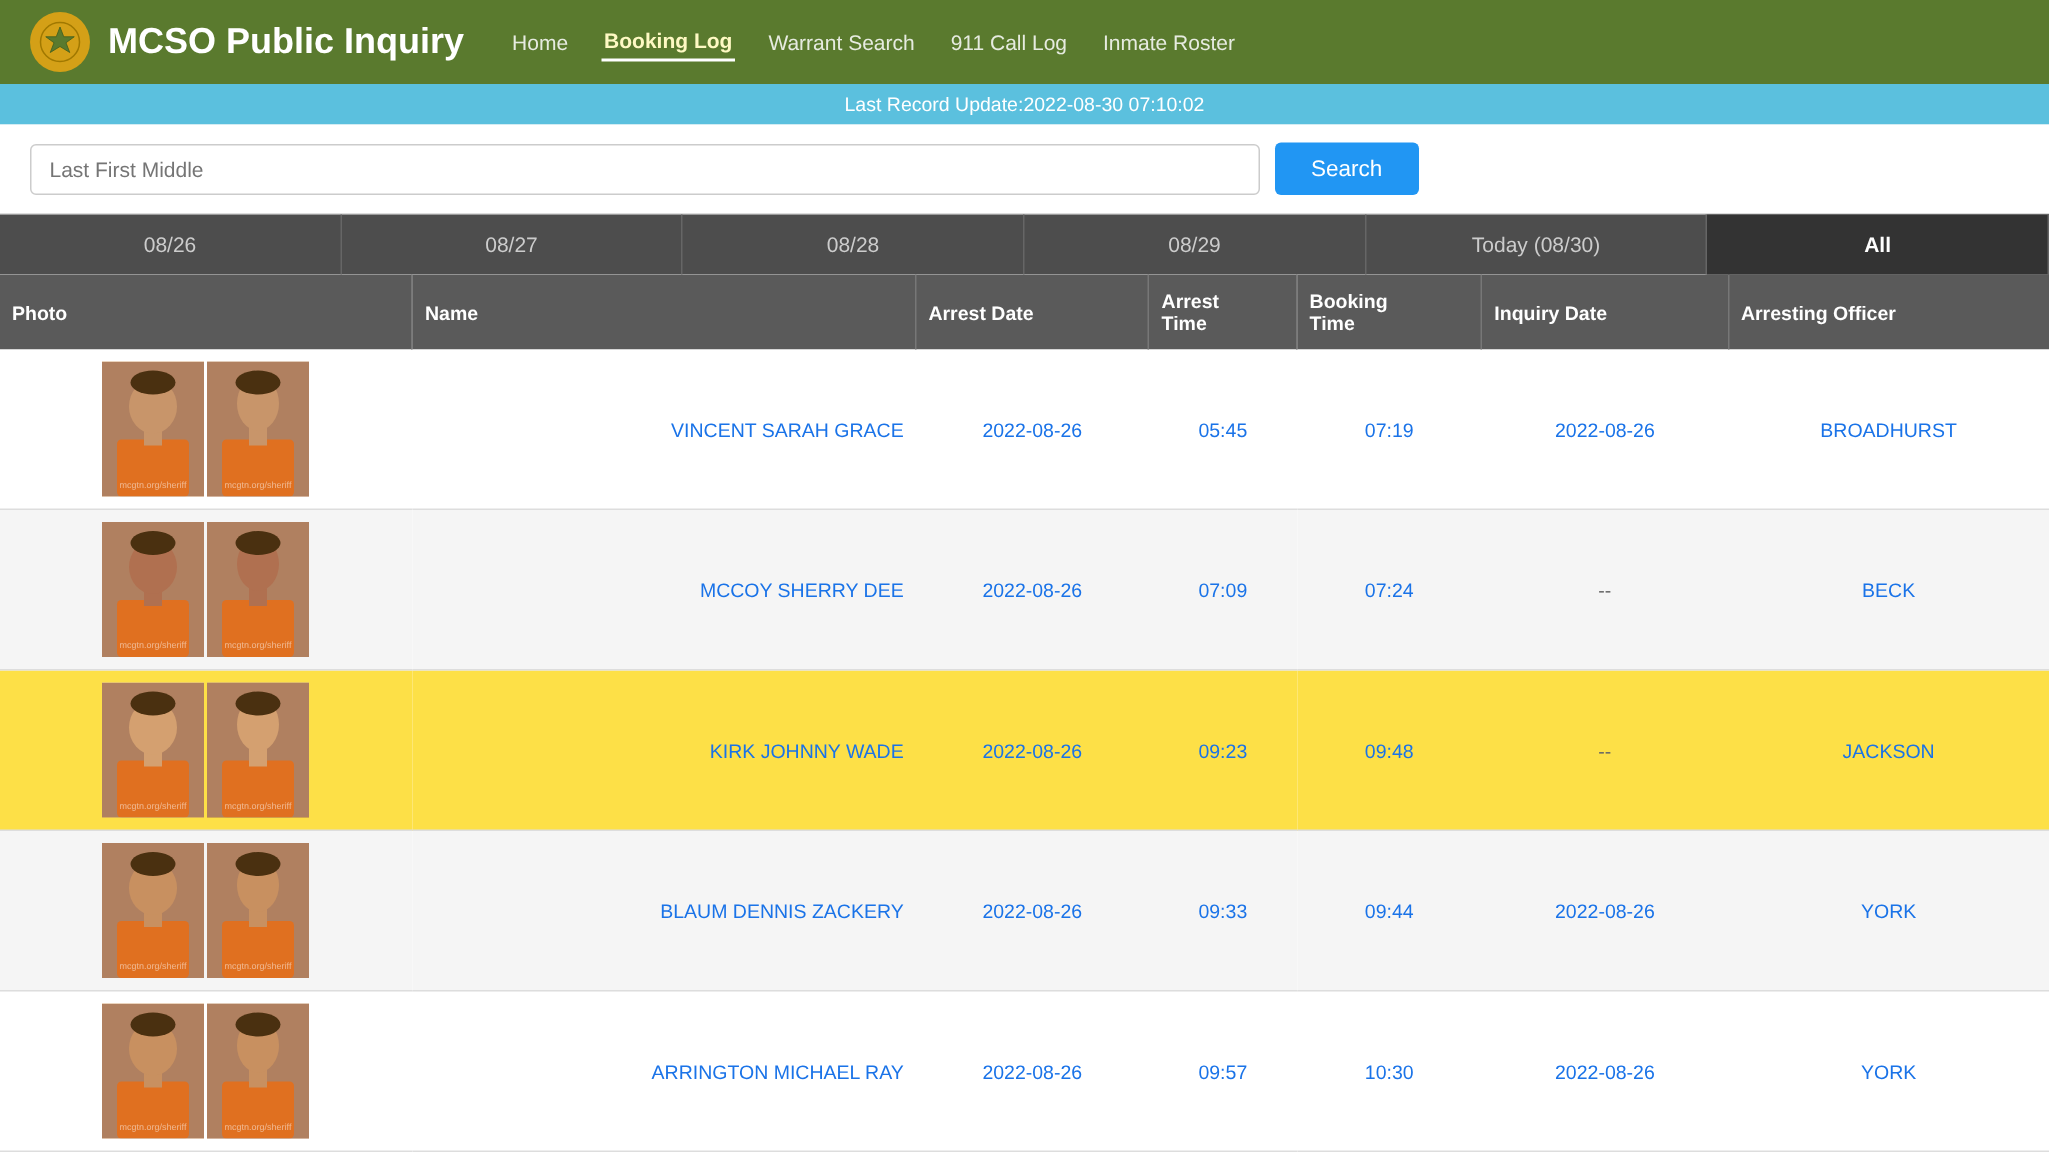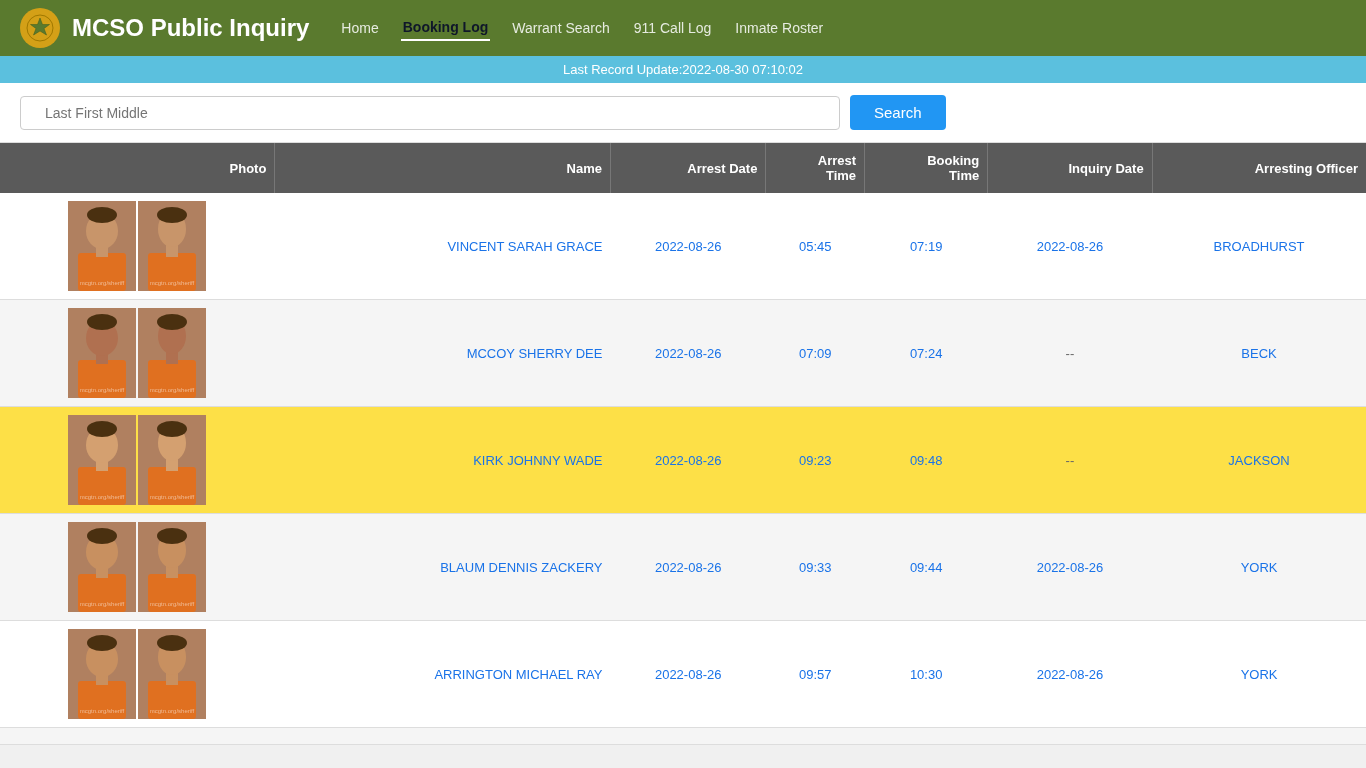--- a/index.html
+++ b/index.html
@@ -38,21 +38,21 @@
       gap: 20px;
     }
     .nav-link {
       color: rgba(255,255,255,0.85);
       text-decoration: none;
       font-size: 14px;
       padding: 4px 2px;
       cursor: pointer;
     }
     .nav-link.active {
-      color: #0f172a;
+      color: #fef9c3;
       font-weight: bold;
       border-bottom: 2px solid white;
     }
 
     
     .update-banner {
       background: #5bc0de;
       color: white;
       text-align: center;
       padding: 6px;
@@ -64,21 +64,21 @@
       background: white;
       padding: 12px 20px;
       display: flex;
       align-items: center;
       gap: 10px;
       border-bottom: 1px solid #ddd;
     }
     .search-input {
       flex: 1;
       max-width: 820px;
-      padding: 8px 24px;
+      padding: 8px 12px;
       border: 1px solid #ccc;
       border-radius: 4px;
       font-size: 14px;
       color: #999;
     }
     .search-button {
       background: #2196F3;
       color: white;
       border: none;
       padding: 9px 24px;
@@ -119,21 +119,21 @@
       width: 100%;
       border-collapse: collapse;
       background: white;
     }
     .booking-table thead tr {
       background: #5a5a5a;
     }
     .booking-table thead th {
       color: white;
       padding: 10px 8px;
-      text-align: right;
+      text-align: left;
       font-size: 13px;
       font-weight: bold;
       border-right: 1px solid #777;
     }
     .booking-table thead th:last-child { border-right: none; }
 
     .booking-table tbody tr {
       border-bottom: 1px solid #ddd;
     }
     .booking-table tbody tr:nth-child(even) {
@@ -232,20 +232,28 @@
   <span>Last Record Update:2022-08-30 07:10:02</span>
 </div>
 
 <div class="search-area">
   <input class="search-input" type="text" placeholder="Last First Middle" style="">
   <button class="search-button">Search</button>
 </div>
 
 <div class="main-content">
 
+  <div class="date-tabs">
+    <div class="date-tab">08/26</div>
+    <div class="date-tab">08/27</div>
+    <div class="date-tab">08/28</div>
+    <div class="date-tab">08/29</div>
+    <div class="date-tab">Today (08/30)</div>
+    <div class="date-tab active">All</div>
+  </div>
 
   <table class="booking-table">
     <thead>
       <tr>
         <th>Photo</th>
         <th>Name</th>
         <th>Arrest Date</th>
         <th>Arrest<br>Time</th>
         <th>Booking<br>Time</th>
         <th>Inquiry Date</th>

